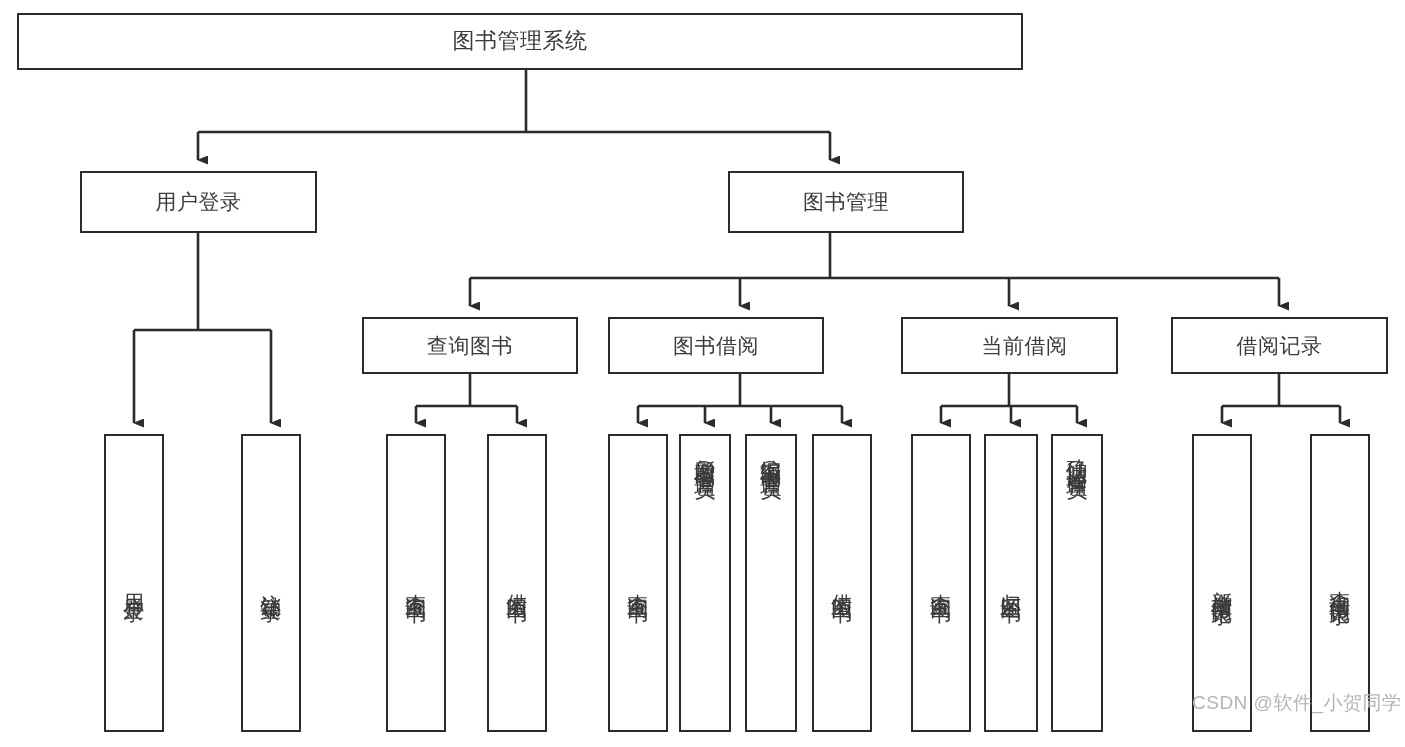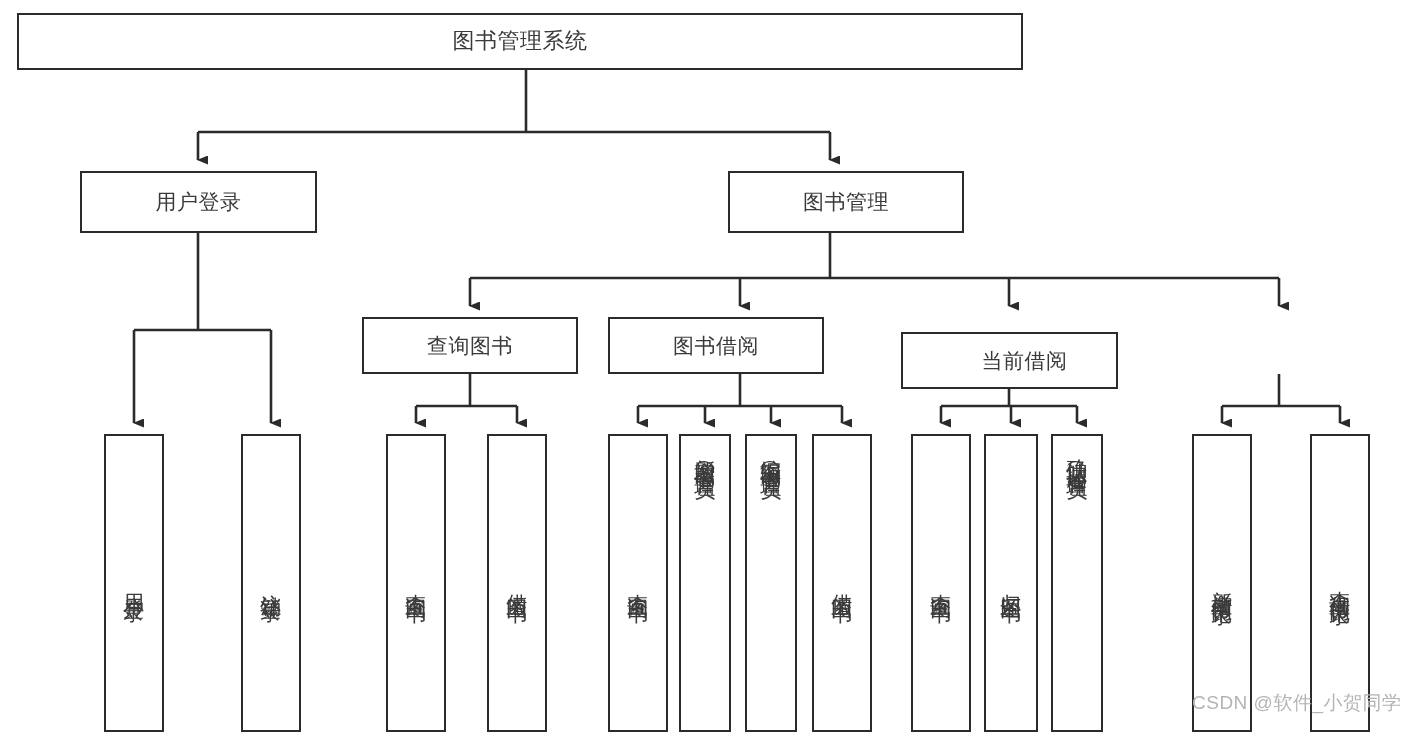--- a/index.html
+++ b/index.html
@@ -130,22 +130,25 @@
   <div class="node" style="left:712px;top:171px;width:236px;height:62px;margin-left:16px;">
     <span class="node-label">图书管理</span>
   </div>
 
   <div class="node" style="left:362px;top:317px;width:216px;height:57px;">
     <span class="node-label">查询图书</span>
   </div>
   <div class="node" style="left:608px;top:317px;width:216px;height:57px;">
     <span class="node-label">图书借阅</span>
   </div>
-  <div class="node" style="left:901px;top:332px;width:217px;height:57px;padding-left:30px;">
+  <div class="node" style="left:901px;top:317px;width:217px;height:57px;padding-left:30px;">
     <span class="node-label">当前借阅</span>
+  </div>
+  <div class="node" style="left:1171px;top:317px;width:217px;height:57px;">
+    <span class="node-label">借阅记录</span>
   </div>
 
   <div class="node vertical" style="left:104px;top:434px;width:60px;height:298px;align-items:center;padding-top:0;">
     <span class="node-label">用户登录</span>
   </div>
   <div class="node vertical" style="left:241px;top:434px;width:60px;height:298px;align-items:center;padding-top:0;">
     <span class="node-label">注销登录</span>
   </div>
 
   <div class="node vertical" style="left:386px;top:434px;width:60px;height:298px;align-items:center;padding-top:0;">

